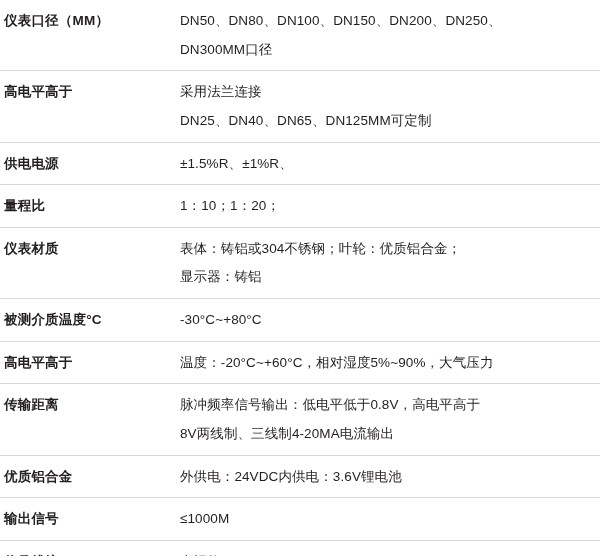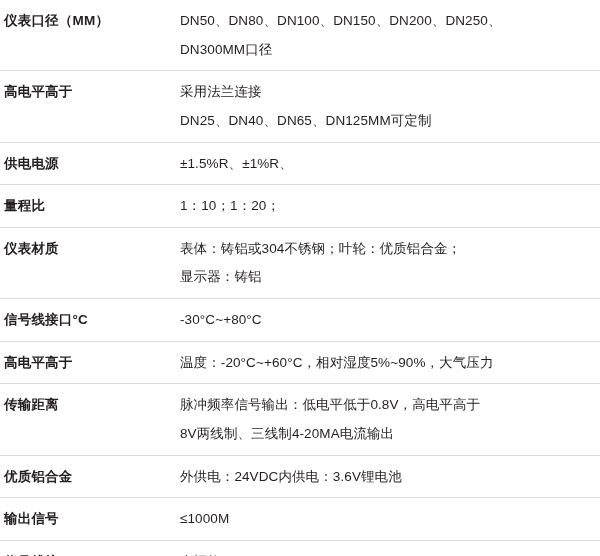--- a/index.html
+++ b/index.html
@@ -85,21 +85,21 @@
         </td>
       </tr>
       <tr>
         <td class="label">仪表材质</td>
         <td class="value">
           <span class="line">表体：铸铝或304不锈钢；叶轮：优质铝合金；</span>
           <span class="line">显示器：铸铝</span>
         </td>
       </tr>
       <tr>
-        <td class="label">信号线接口°C</td>
+        <td class="label">被测介质温度°C</td>
         <td class="value">
           <span class="line">-30°C~+80°C</span>
         </td>
       </tr>
       <tr>
         <td class="label">高电平高于</td>
         <td class="value">
           <span class="line">温度：-20°C~+60°C，相对湿度5%~90%，大气压力</span>
         </td>
       </tr>

